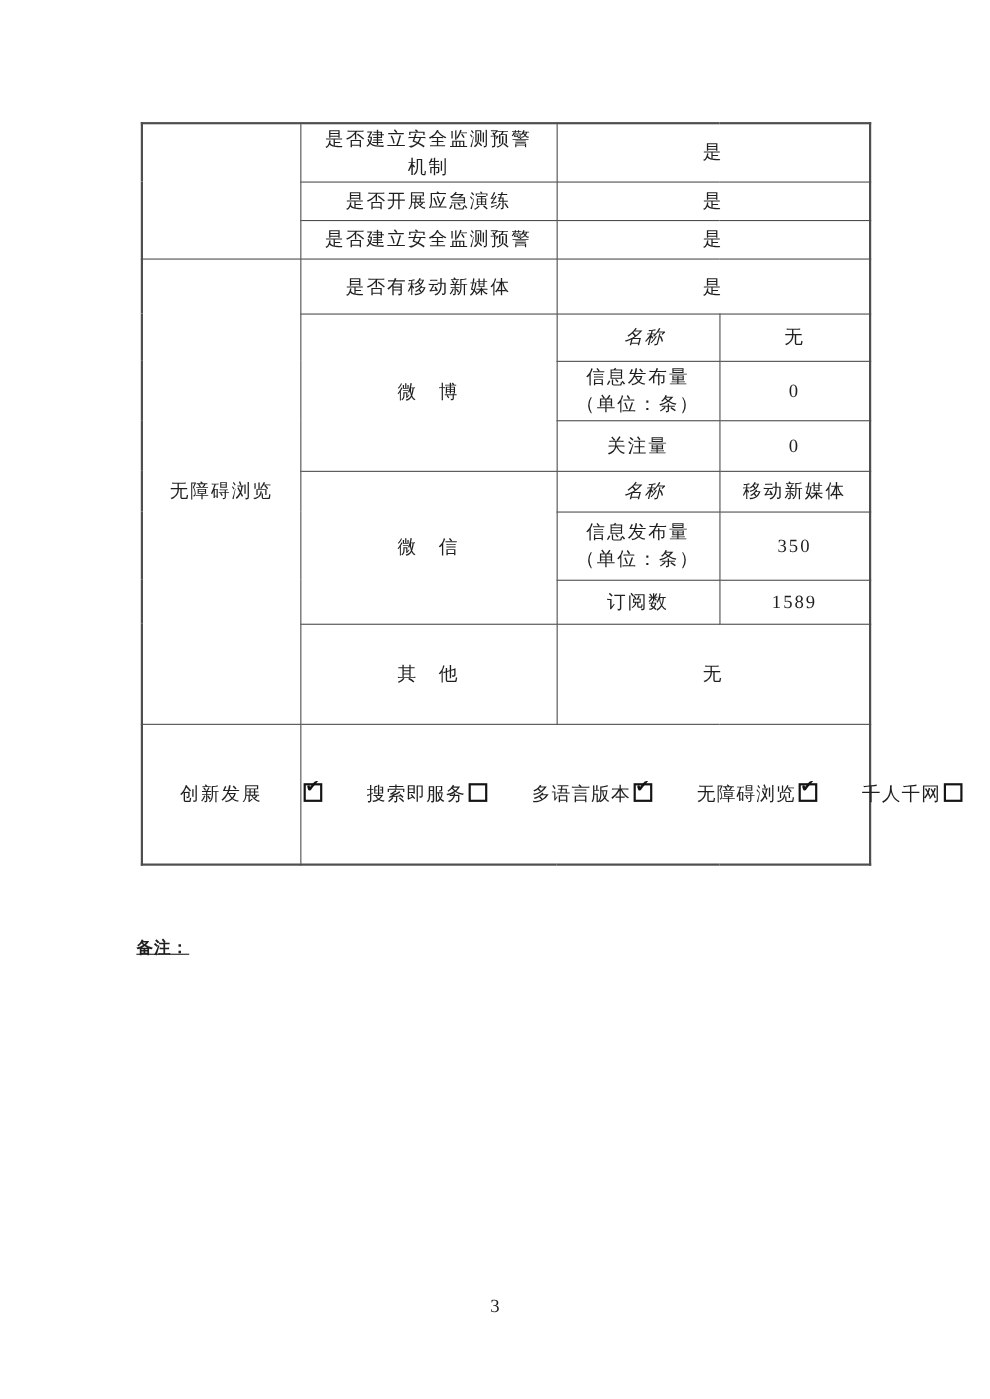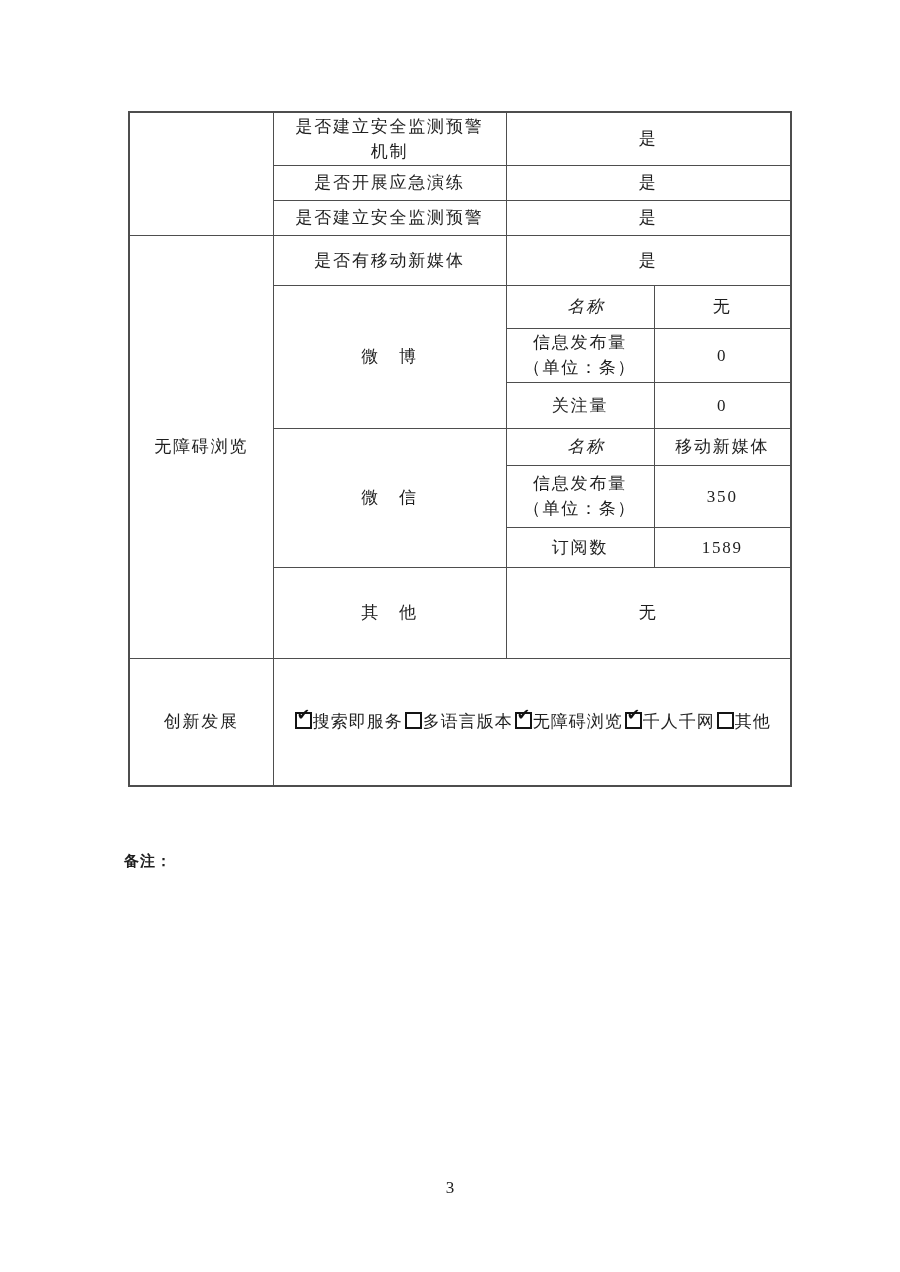--- a/index.html
+++ b/index.html
@@ -71,28 +71,30 @@
     font-size: 16px;
     font-weight: bold;
     letter-spacing: 0;
     line-height: 16px;
     color: #111;
     font-family: "DejaVu Sans", sans-serif;
     text-align: center;
   }
   .cb-label {
     letter-spacing: 1px;
+    padding-left: 40px;
   }
   .remarks {
     position: absolute;
     left: 124px;
     top: 852px;
     font-size: 15px;
     font-weight: bold;
     letter-spacing: 1px;
+    text-decoration: underline;
   }
   .page-number {
     position: absolute;
     top: 1178px;
     left: 0;
     width: 100%;
     text-align: center;
     font-size: 17px;
   }
 </style>

